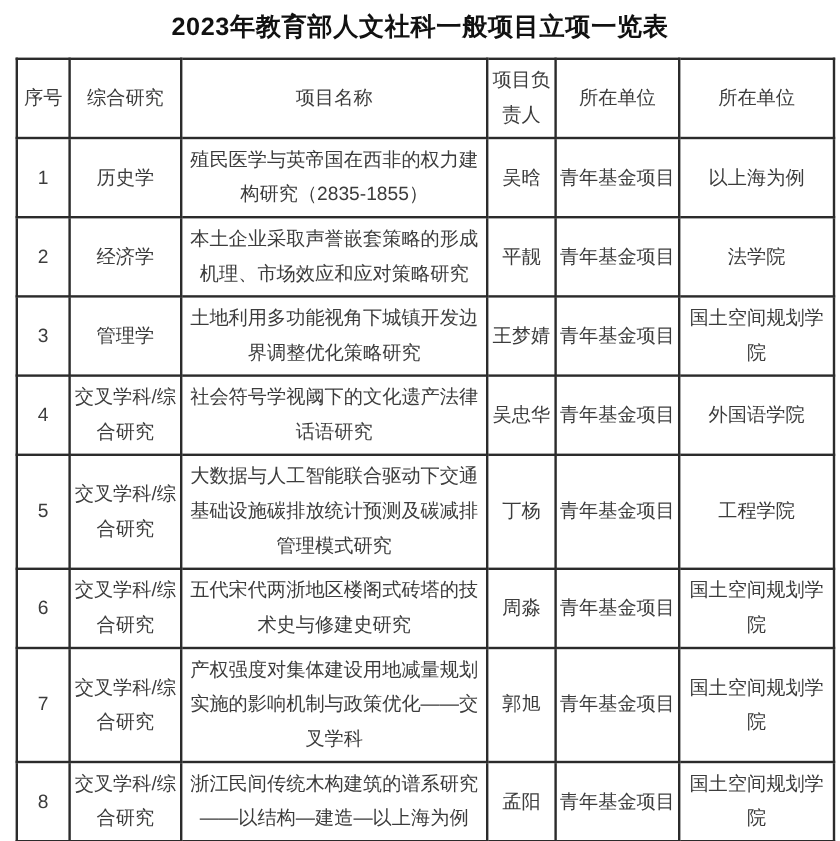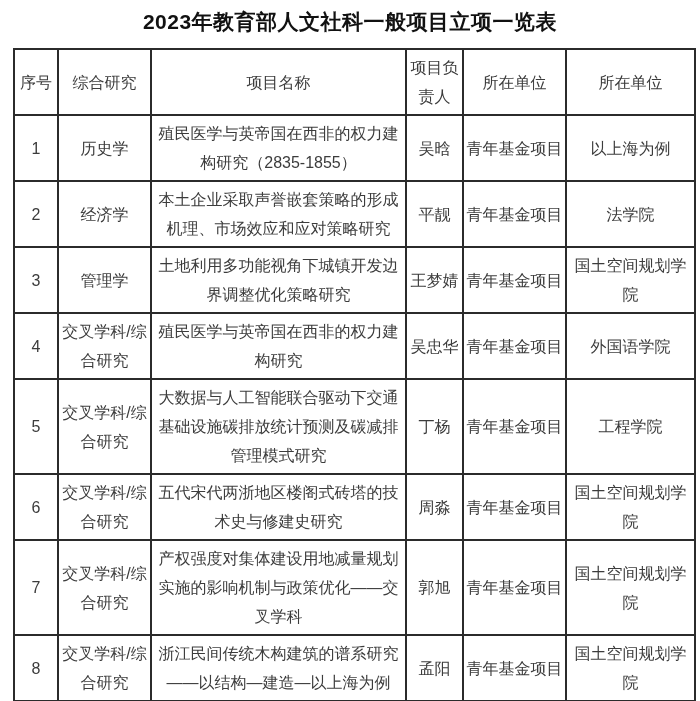--- a/index.html
+++ b/index.html
@@ -102,21 +102,21 @@
     <td class="cell-no">3</td>
     <td class="cell-discipline">管理学</td>
     <td class="cell-project">土地利用多功能视角下城镇开发边界调整优化策略研究</td>
     <td class="cell-leader">王梦婧</td>
     <td class="cell-category">青年基金项目</td>
     <td class="cell-unit">国土空间规划学院</td>
   </tr>
         <tr>
     <td class="cell-no">4</td>
     <td class="cell-discipline">交叉学科/综合研究</td>
-    <td class="cell-project">殖民医学与英帝国在西非的权力建构研究</td>
+    <td class="cell-project">社会符号学视阈下的文化遗产法律话语研究</td>
     <td class="cell-leader">吴忠华</td>
     <td class="cell-category">青年基金项目</td>
     <td class="cell-unit">外国语学院</td>
   </tr>
         <tr>
     <td class="cell-no">5</td>
     <td class="cell-discipline">交叉学科/综合研究</td>
     <td class="cell-project">大数据与人工智能联合驱动下交通基础设施碳排放统计预测及碳减排管理模式研究</td>
     <td class="cell-leader">丁杨</td>
     <td class="cell-category">青年基金项目</td>

